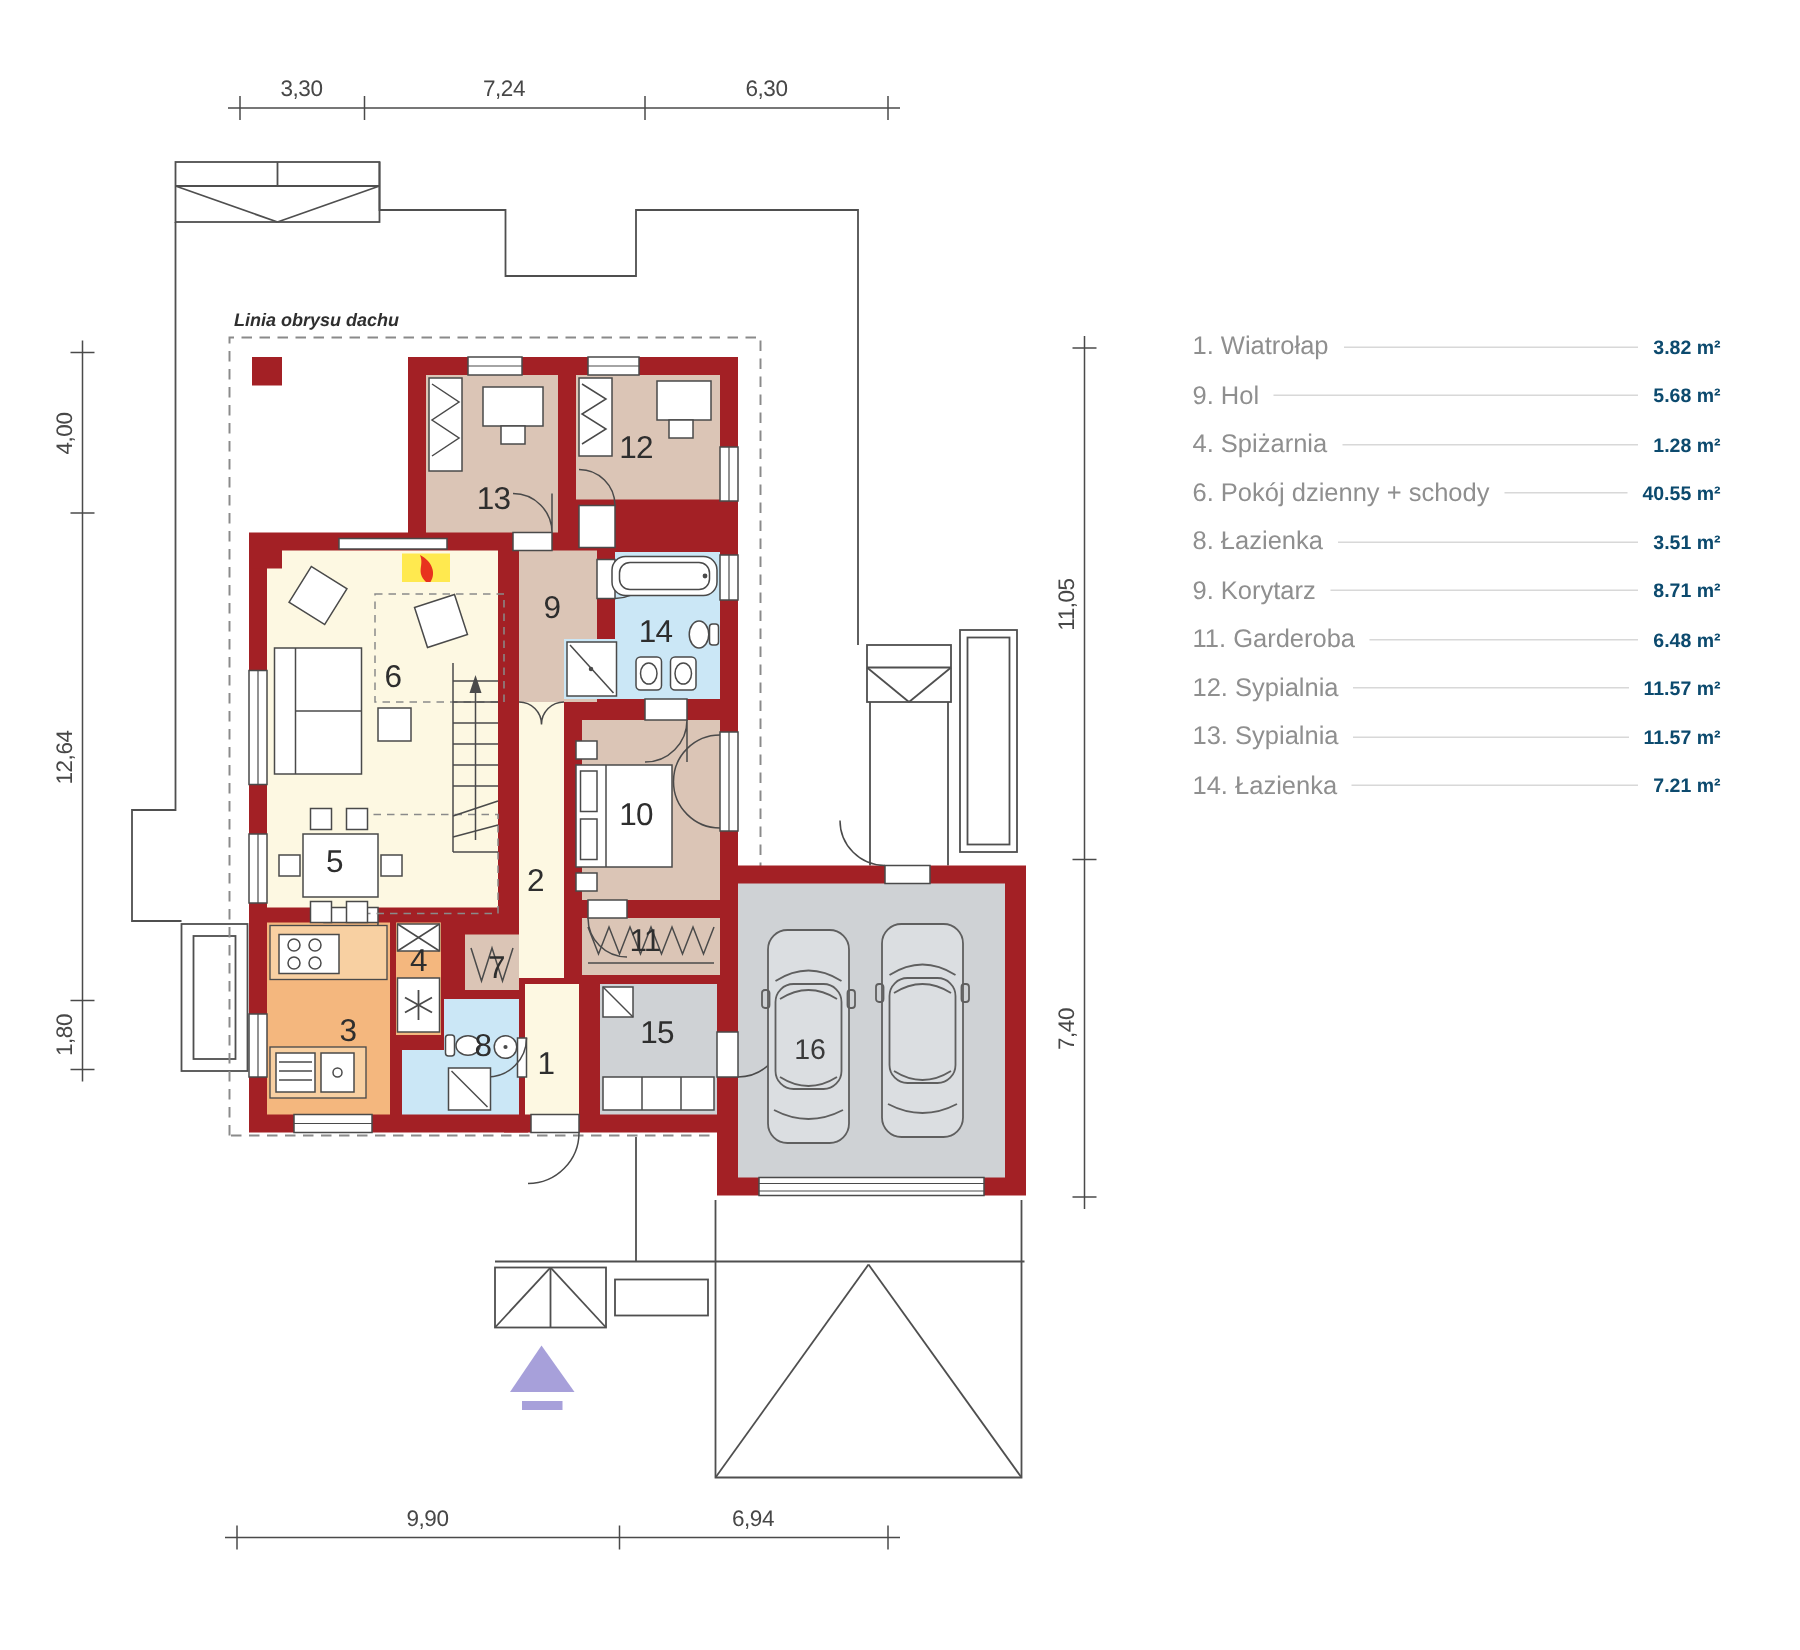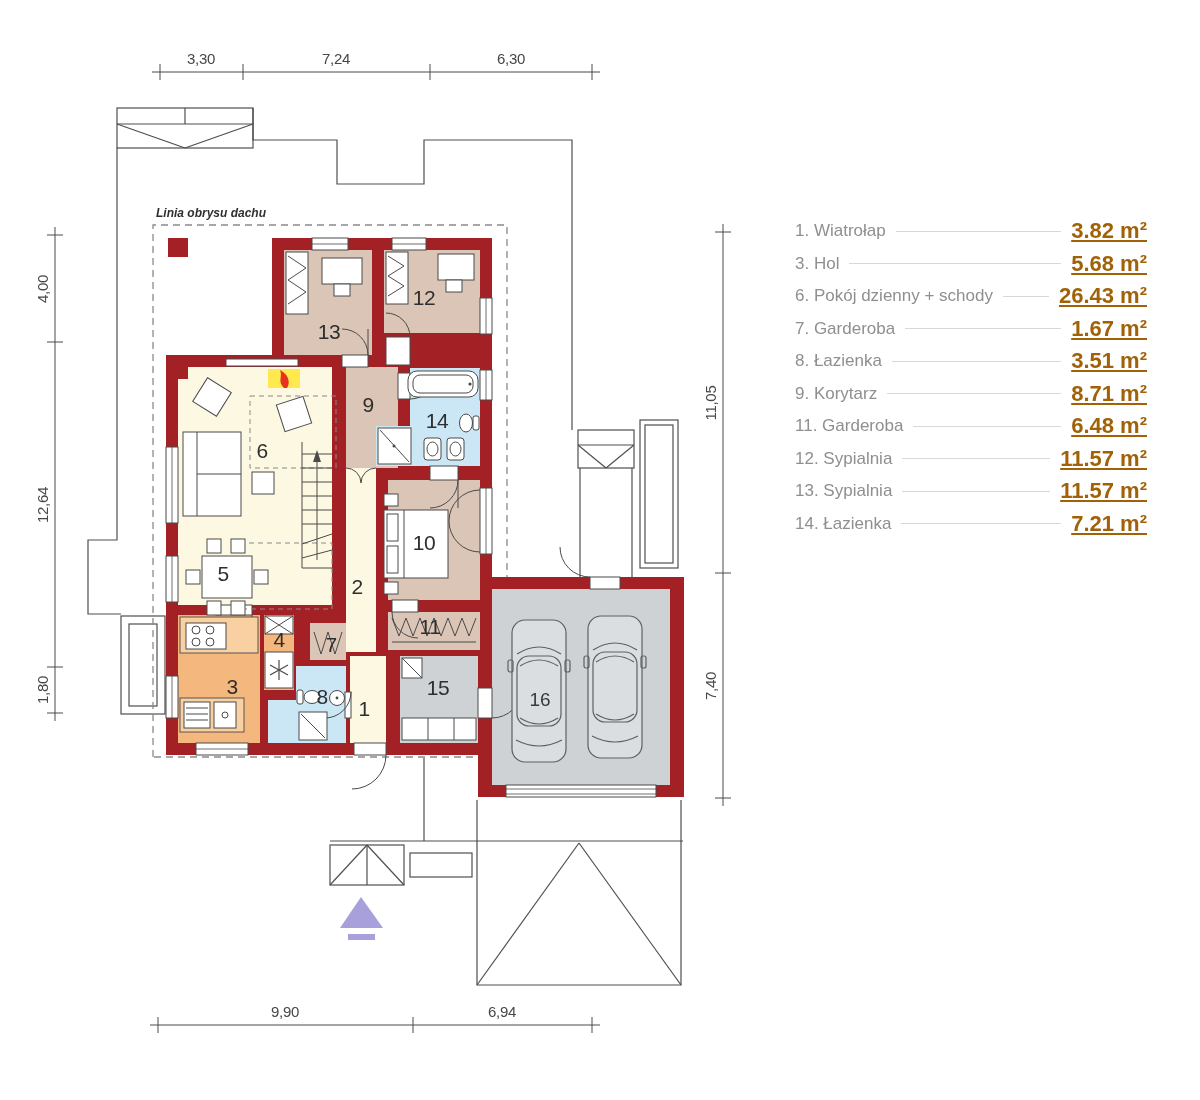--- a/index.html
+++ b/index.html
@@ -21,21 +21,21 @@
   .win{fill:#ffffff;stroke:#4a4a4a;stroke-width:1;}
   .winL{stroke:#4a4a4a;stroke-width:0.8;}
   .dimln{stroke:#4a4a4a;stroke-width:1;}
   .counter{fill:#f8d0a2;stroke:#4a4a4a;stroke-width:0.9;}
   .rug{stroke:#8a8a8a;stroke-width:1;fill:none;stroke-dasharray:5 4;}
   
   #legend{position:absolute;left:795px;top:215px;width:352px;}
   .lrow{display:flex;align-items:center;height:32.5px;}
   .lname{font-size:17px;color:#8f8f8f;white-space:nowrap;}
   .leader{flex:1;border-top:1px solid #d8d8d8;margin:0 10px;height:0;}
-  .larea{font-size:22px;font-weight:bold;color:#a16207;white-space:nowrap;text-decoration:underline;}
+  .larea{font-size:13px;font-weight:bold;color:#0c4a6e;white-space:nowrap;}
 </style>
 </head>
 <body>
 
 <svg id="stage" viewBox="0 0 1200 1100">
 
   <g>
     <rect class="outline" x="117" y="108" width="136" height="40"></rect>
     <line class="outline" x1="117" y1="124" x2="253" y2="124"></line>
     <line class="outline" x1="185" y1="108" x2="185" y2="124"></line>
@@ -341,33 +341,33 @@
   </g>
 </svg>
 
 <div id="legend">
   <div class="lrow">
       <span class="lname">1. Wiatrołap</span>
       <span class="leader"></span>
       <span class="larea">3.82 m²</span>
     </div>
   <div class="lrow">
-      <span class="lname">3. Hol</span>
+      <span class="lname">9. Hol</span>
       <span class="leader"></span>
       <span class="larea">5.68 m²</span>
     </div>
   <div class="lrow">
+      <span class="lname">4. Spiżarnia</span>
+      <span class="leader"></span>
+      <span class="larea">1.28 m²</span>
+    </div>
+  <div class="lrow">
       <span class="lname">6. Pokój dzienny + schody</span>
       <span class="leader"></span>
-      <span class="larea">26.43 m²</span>
-    </div>
-  <div class="lrow">
-      <span class="lname">7. Garderoba</span>
-      <span class="leader"></span>
-      <span class="larea">1.67 m²</span>
+      <span class="larea">40.55 m²</span>
     </div>
   <div class="lrow">
       <span class="lname">8. Łazienka</span>
       <span class="leader"></span>
       <span class="larea">3.51 m²</span>
     </div>
   <div class="lrow">
       <span class="lname">9. Korytarz</span>
       <span class="leader"></span>
       <span class="larea">8.71 m²</span>

